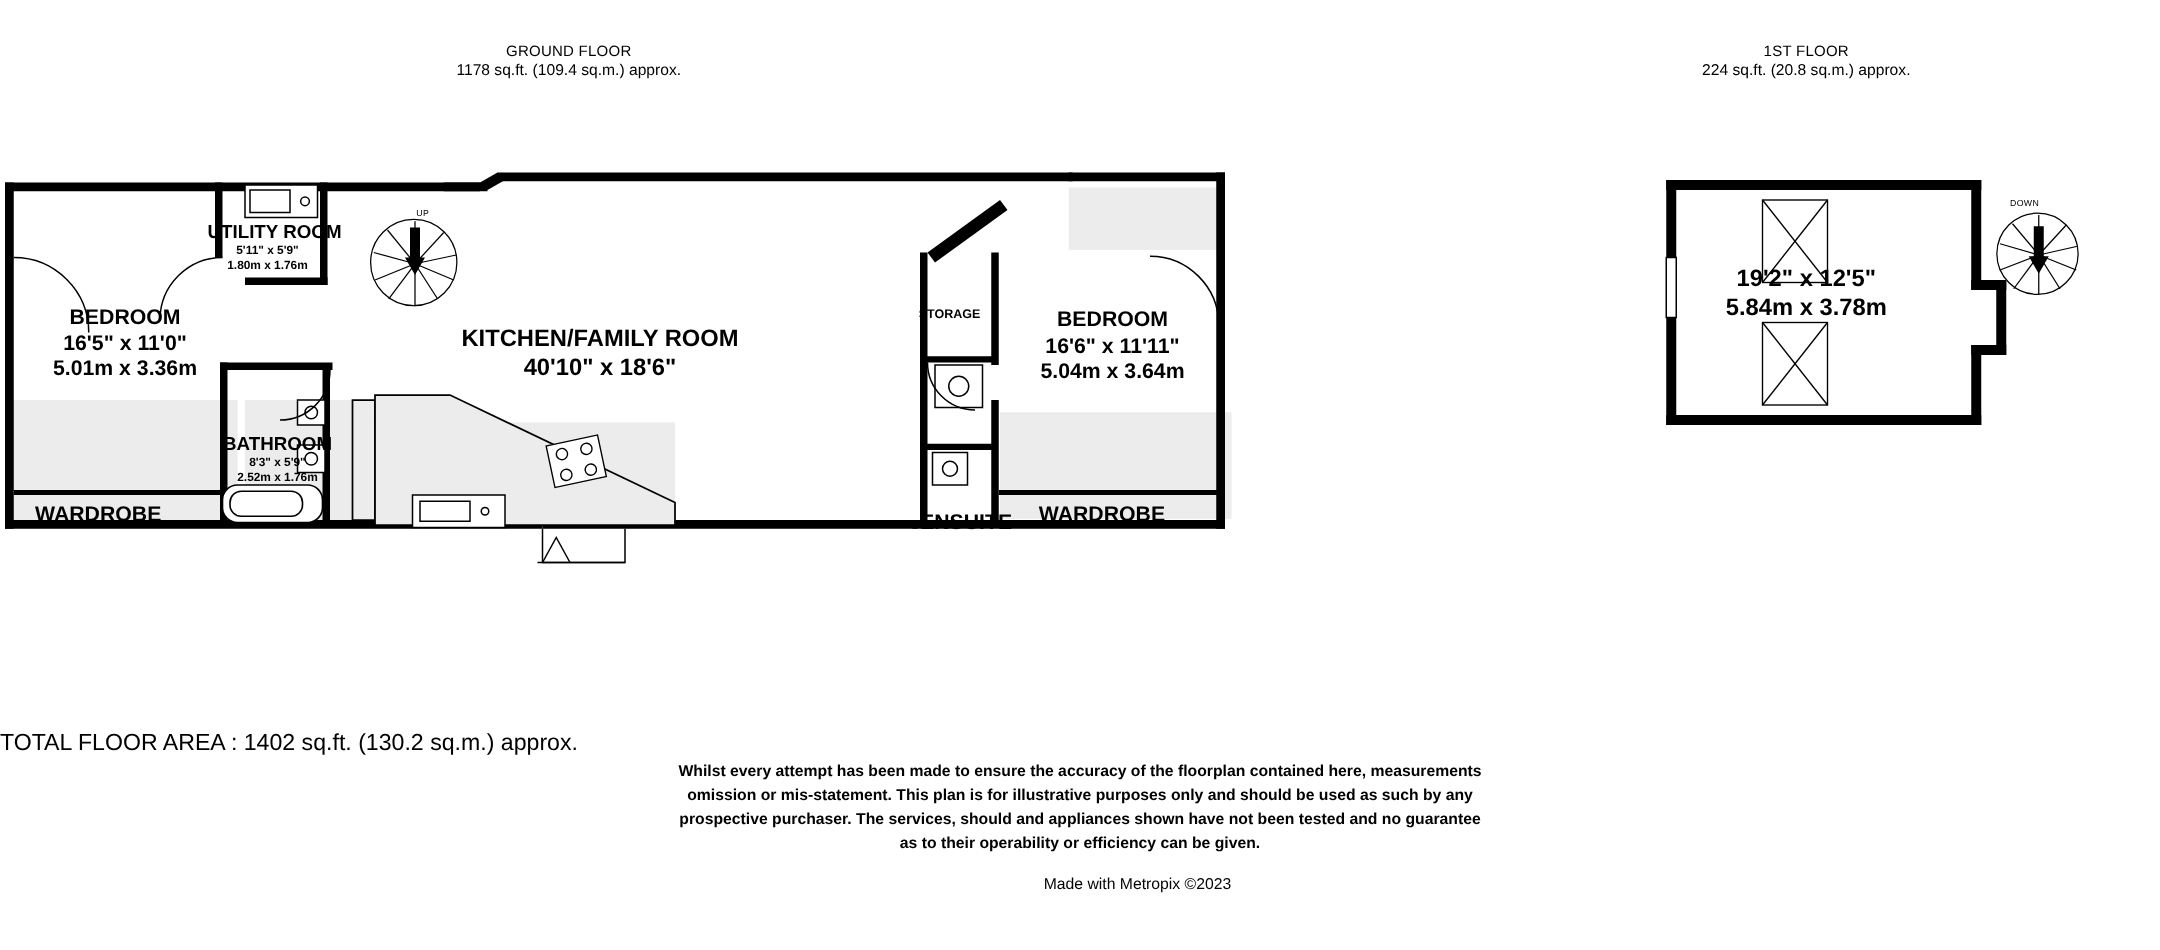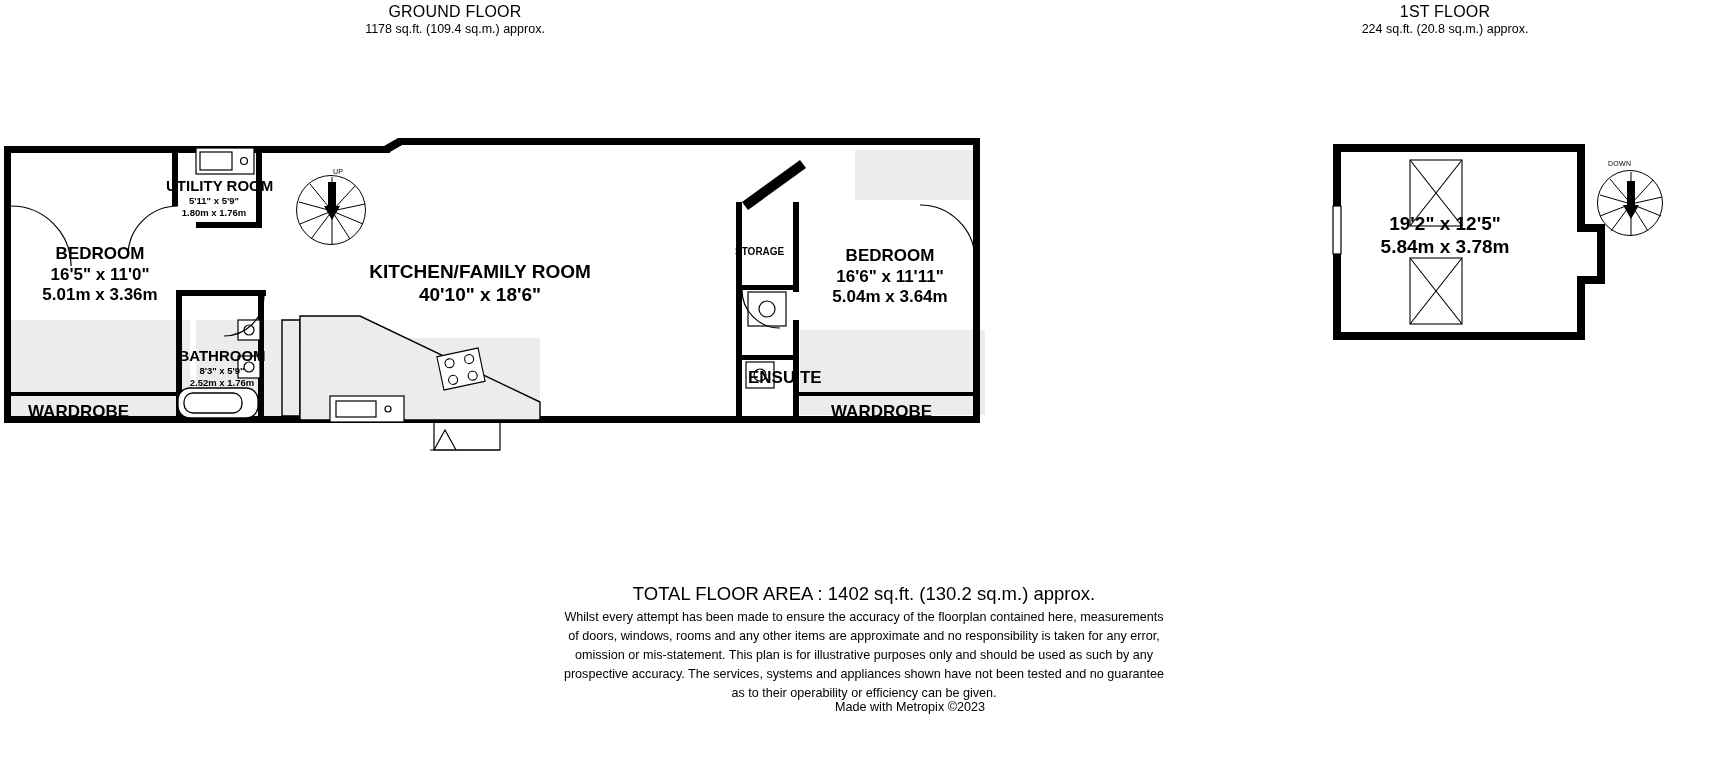--- a/index.html
+++ b/index.html
@@ -18,22 +18,23 @@
   .abs { position: absolute; }
   .ctr { text-align: center; }
 
   
   .floor-header {
     position: absolute;
     text-align: center;
     line-height: 1.25;
   }
   .floor-header .name {
-    font-size: 16px;
+    font-size: 12px;
     letter-spacing: .2px;
+    margin-top: 32px;
   }
   .floor-header .area {
     font-size: 12.5px;
   }
 
   
   .room-label {
     position: absolute;
     text-align: center;
     line-height: 1.22;
@@ -82,29 +83,30 @@
   .stair-label {
     position: absolute;
     font-size: 7px;
     letter-spacing: .3px;
   }
 
   
   .total-area {
     position: absolute;
     width: 100%;
-    text-align: center;
+    text-align: left;
     font-size: 18.5px;
   }
   .disclaimer {
     position: absolute;
     width: 100%;
     text-align: center;
     font-size: 12.6px;
     line-height: 1.5;
+    font-weight: bold;
   }
   .madewith {
     position: absolute;
     width: 100%;
     text-align: center;
     font-size: 12.6px;
     padding-left: 46px;
   }
   svg { display: block; overflow: visible; }
 </style>
@@ -305,21 +307,21 @@
 </div>
 
 <div class="room-label lbl-md" style="left:795px; top:246px; width:190px;">
   <div class="rname">BEDROOM</div>
   <div class="rdim">16'6"  x 11'11"</div>
   <div class="rdim">5.04m  x 3.64m</div>
 </div>
 
 <div class="storage-label" style="left:735px; top:246px;">STORAGE</div>
 
-<div class="ensuite-label" style="left:736px; top:368px;margin-left:12px;">ENSUITE</div>
+<div class="ensuite-label" style="left:736px; top:408px;">ENSUITE</div>
 
 <div class="wardrobe-label" style="left:28px; top:402px;">WARDROBE</div>
 
 <div class="wardrobe-label" style="left:831px; top:402px;">WARDROBE</div>
 
 <div class="abs" style="left:1300px; top:130px; width:420px; height:230px;">
   <svg width="420" height="230">
 
     <g fill="#000000">
       <rect x="33" y="14" width="252" height="8"></rect>
@@ -371,19 +373,18 @@
 
 <div class="room-label lbl-md ctr" style="left:1310px; top:212px; width:270px;">
   <div class="rdim" style="font-size:19px;">19'2"  x 12'5"</div>
   <div class="rdim" style="font-size:19px;">5.84m  x 3.78m</div>
 </div>
 
 <div class="total-area" style="left:0; top:583px;">TOTAL FLOOR AREA : 1402 sq.ft. (130.2 sq.m.) approx.</div>
 
 <div class="disclaimer" style="left:0; top:608px;">
   <div>Whilst every attempt has been made to ensure the accuracy of the floorplan contained here, measurements</div>
-  <div>of doors, windows, rooms and any other items are approximate and no responsibility is taken for any error,</div>
   <div>omission or mis-statement. This plan is for illustrative purposes only and should be used as such by any</div>
-  <div>prospective accuracy. The services, systems and appliances shown have not been tested and no guarantee</div>
+  <div>prospective purchaser. The services, should and appliances shown have not been tested and no guarantee</div>
   <div>as to their operability or efficiency can be given.</div>
 </div>
 
 <div class="madewith" style="left:0; top:700px;">Made with Metropix ©2023</div>
 
 </body></html>

